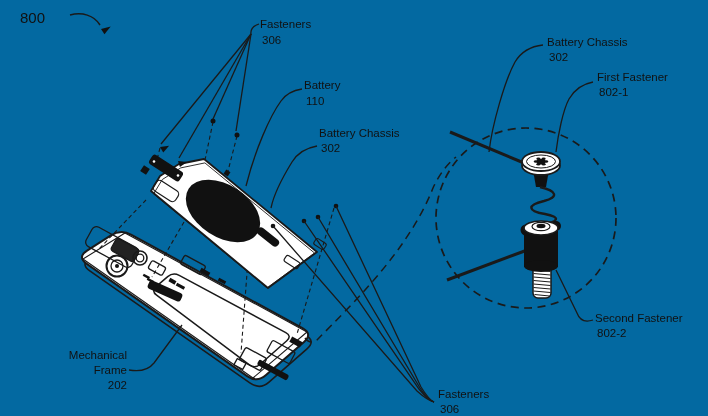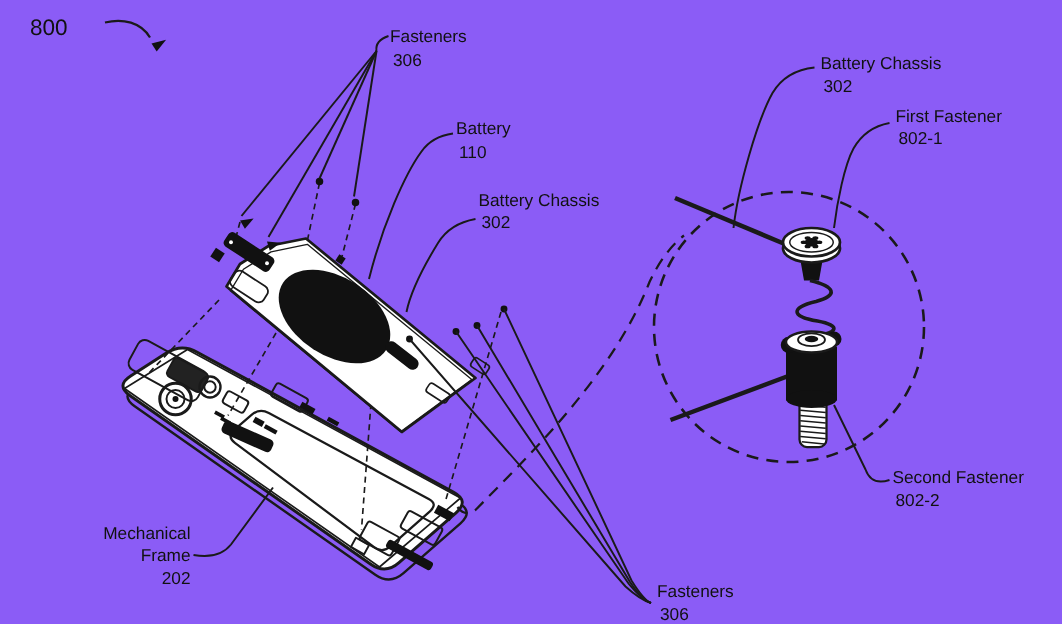--- a/index.html
+++ b/index.html
@@ -1,16 +1,16 @@
 <!DOCTYPE html>
 <html><head>
 <meta charset="utf-8">
 <style>
   html,body{margin:0;padding:0;background:#ffffff;}
-  .stage{position:relative;width:708px;height:416px;background:#8b5cf6;overflow:hidden;
+  .stage{position:relative;width:708px;height:416px;background:#0369a1;overflow:hidden;
          font-family:"Liberation Sans", sans-serif;}
   svg{display:block}
   text{font-family:"Liberation Sans", sans-serif;fill:#111;}
   .lbl{font-size:11.5px;}
   .fig{font-size:15px;}
 </style>
 </head>
 <body>
 
 <div class="stage">

